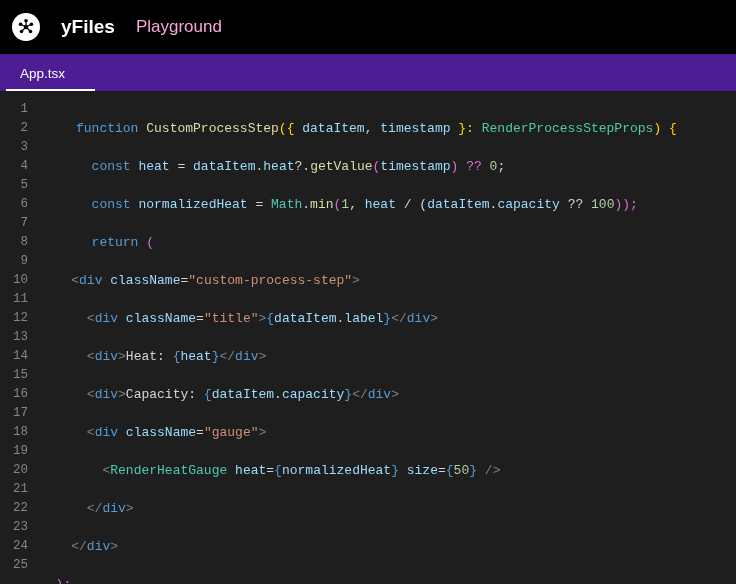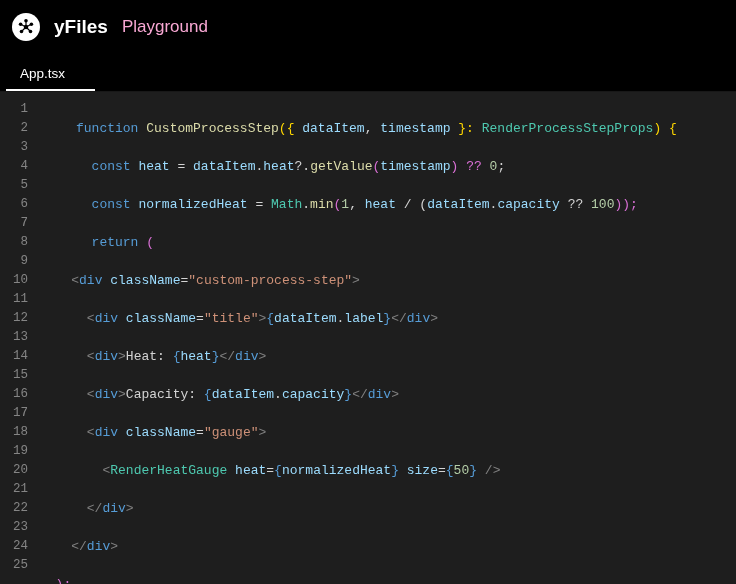--- a/index.html
+++ b/index.html
@@ -10,21 +10,21 @@
       width: 736px;
       height: 584px;
       overflow: hidden;
     }
     .header {
       background: #000000;
       height: 54px;
       display: flex;
       align-items: center;
       padding: 0 12px;
-      gap: 14px;
+      gap: 21px;
     }
     .logo-circle {
       width: 28px;
       height: 28px;
       border-radius: 50%;
       background: #ffffff;
       display: flex;
       align-items: center;
       justify-content: center;
     }
@@ -32,21 +32,21 @@
       color: #ffffff;
       font-size: 19px;
       font-weight: 600;
     }
     .playground-text {
       color: #f9a8d4;
       font-size: 17px;
       font-weight: 400;
     }
     .tabs {
-      background: #000000;
+      background: #4c1d95;
       height: 38px;
       display: flex;
       align-items: flex-end;
       padding: 0 6px;
       border-bottom: 1px solid #181818;
     }
     .tab {
       padding: 9px 30px 8px 14px;
       color: #a0a0a0;
       font-size: 13.5px;

